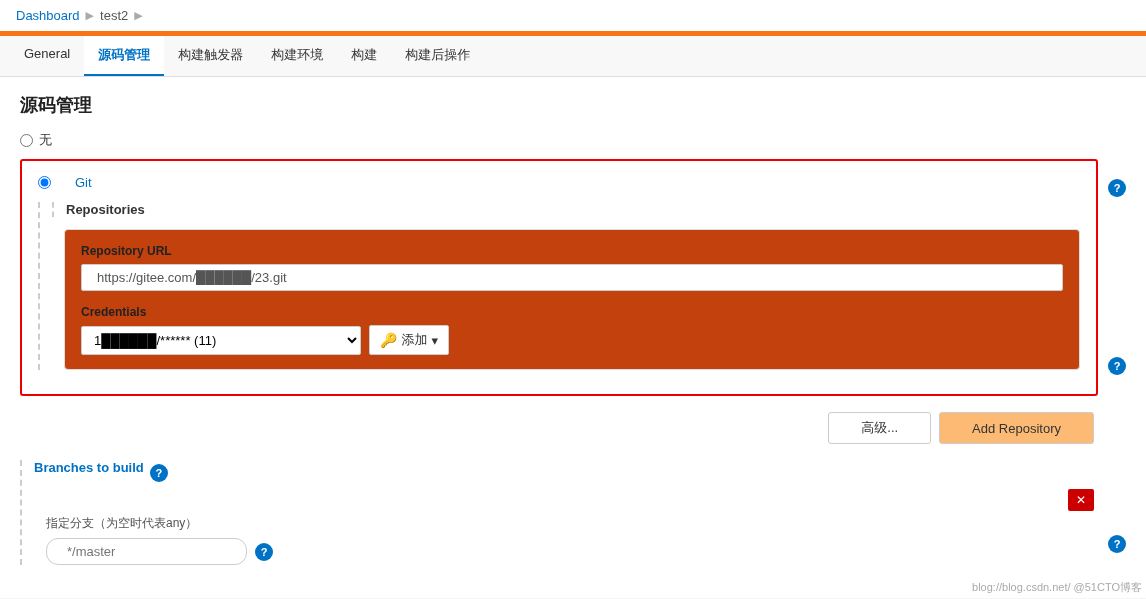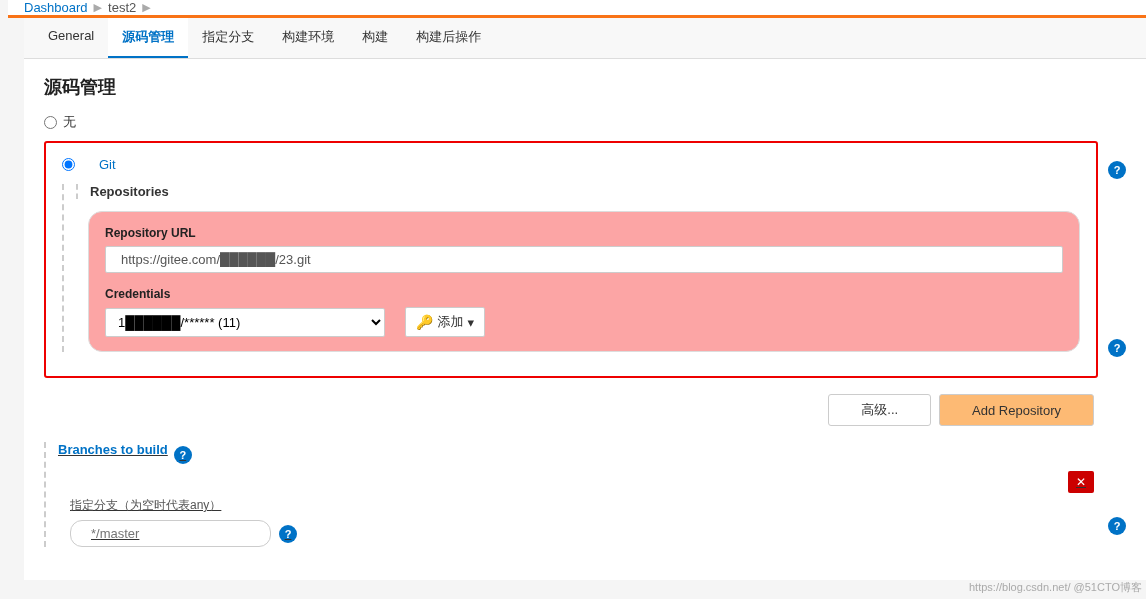--- a/index.html
+++ b/index.html
@@ -6,44 +6,42 @@
     body {
       font-family: "Microsoft YaHei", "PingFang SC", Arial, sans-serif;
       font-size: 13px;
       background: #f5f5f5;
       color: #333;
     }
 
     
     .breadcrumb-bar {
       background: #fff;
-      padding: 0 16px;
+      padding: 8px 16px;
       display: flex;
       align-items: center;
       gap: 6px;
       font-size: 13px;
-      border-bottom: 3px solid #f97316;
-      margin-left: 8px;
+      border-bottom: 5px solid #f97316;
     }
     .breadcrumb-sep {
       color: #aaa;
       font-size: 11px;
     }
     .breadcrumb-link {
       color: #0072c6;
       cursor: pointer;
       text-decoration: none;
     }
     .breadcrumb-current { color: #555; }
 
     
     .main-layout {
       display: flex;
       height: calc(100vh - 37px);
-      margin-left: 24px;
     }
 
     
     .sidebar {
       width: 0;
       overflow: hidden;
     }
 
     
     .content-area {
@@ -123,24 +121,24 @@
       font-weight: bold;
       font-size: 13px;
       margin-bottom: 12px;
       padding-left: 12px;
       border-left: 2px dashed #ccc;
     }
 
     
     .repo-box {
       border: 1px solid #ddd;
-      border-radius: 14px;
+      border-radius: 4px;
       padding: 14px 16px;
       margin-left: 12px;
-      background: #fca5a5;
+      background: #c2410c;
       margin-bottom: 8px;
     }
 
     .field-label {
       font-size: 12px;
       font-weight: bold;
       margin-bottom: 6px;
       color: #222;
     }
 
@@ -151,21 +149,21 @@
       border-radius: 2px;
       font-size: 13px;
       color: #555;
       background: #fff;
       outline: none;
     }
 
     .credentials-row {
       display: flex;
       align-items: center;
-      gap: 20px;
+      gap: 8px;
       margin-top: 6px;
     }
 
     .credentials-select {
       flex: 1;
       max-width: 280px;
       padding: 5px 8px;
       border: 1px solid #ccc;
       border-radius: 2px;
       font-size: 13px;
@@ -216,21 +214,20 @@
       border-radius: 50%;
       font-size: 11px;
       font-weight: bold;
       cursor: pointer;
       flex-shrink: 0;
     }
 
     
     .branches-section {
       margin-top: 16px;
-      text-decoration: underline;
     }
     .branches-label {
       font-weight: bold;
       color: #0072c6;
       font-size: 13px;
       margin-bottom: 10px;
       padding-left: 12px;
       border-left: 2px dashed #ccc;
       display: flex;
       align-items: center;
@@ -294,21 +291,21 @@
   <span class="breadcrumb-sep">▶</span>
 </div>
 
 <div class="main-layout">
   <div class="sidebar"></div>
   <div class="content-area">
 
     <div class="tabs-bar">
       <div class="tab-item">General</div>
       <div class="tab-item active">源码管理</div>
-      <div class="tab-item">指定分支</div>
+      <div class="tab-item">构建触发器</div>
       <div class="tab-item">构建环境</div>
       <div class="tab-item">构建</div>
       <div class="tab-item">构建后操作</div>
     </div>
 
     <div class="page-content">
 
       <div class="section-title">源码管理</div>
 
       <label class="radio-option">
@@ -380,13 +377,13 @@
           <span class="help-icon">?</span>
           <span class="help-icon">?</span>
           <span class="help-icon">?</span>
         </div>
       </div>
 
     </div>
   </div>
 </div>
 
-<div class="watermark">https://blog.csdn.net/ @51CTO博客</div>
+<div class="watermark">blog://blog.csdn.net/ @51CTO博客</div>
 
 </body></html>

